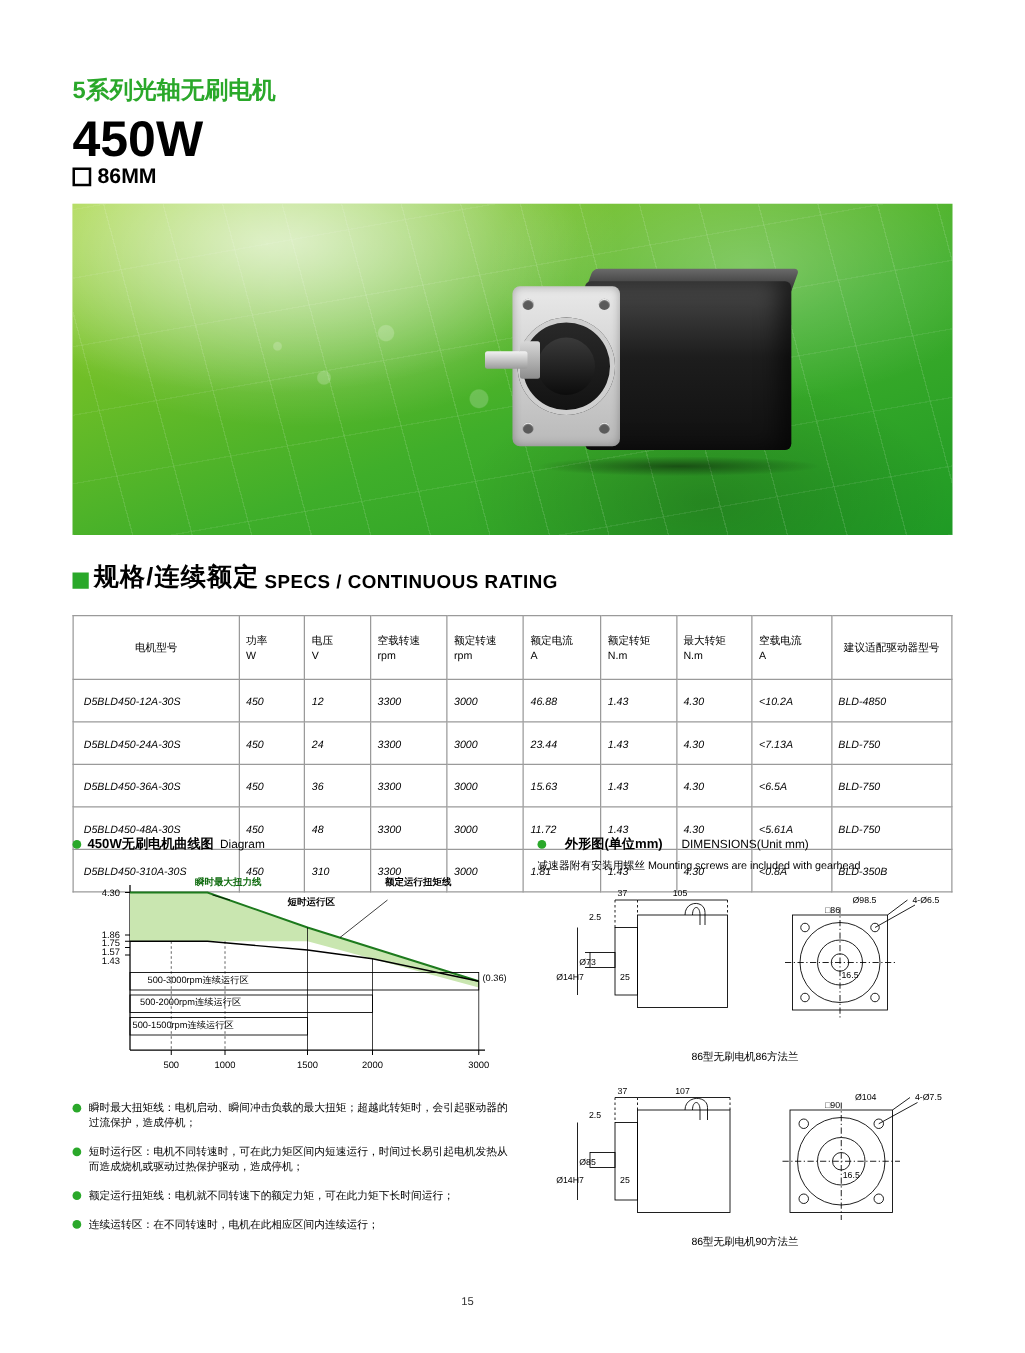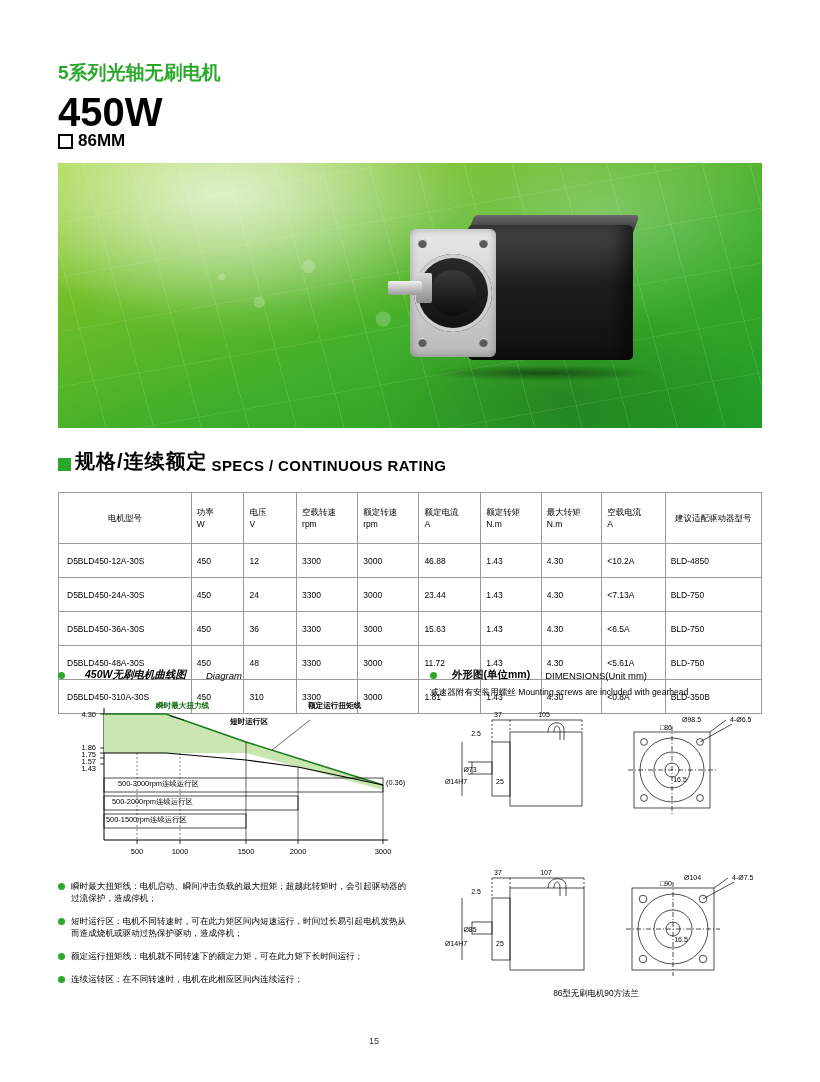--- a/index.html
+++ b/index.html
@@ -54,26 +54,26 @@
   .sect .bullet{width:13px;height:13px;background:#2aa82a;margin-bottom:4px;}
   .sect .cn{font-size:20px;font-weight:bold;color:#000;letter-spacing:1px;}
   .sect .en{font-size:15px;font-weight:bold;color:#000;letter-spacing:.4px;padding-bottom:1px;}
 
   
   .tbl{position:absolute;left:58px;top:492px;width:704px;border-collapse:collapse;font-size:8px;}
   .tbl th,.tbl td{border:1px solid #9a9a9a;padding:3px 5px;vertical-align:middle;color:#000;}
   .tbl th{height:44px;font-weight:normal;text-align:center;font-size:8.5px;line-height:12px;}
   .tbl td{height:27px;font-size:8.5px;}
   .tbl th.first,.tbl td.first{text-align:center;}
-  .tbl td{text-align:left;}
+  .tbl td{text-align:left;font-style:italic;}
   .tbl td.first{text-align:center;padding-left:8px;text-align:left;}
 
   
   .leftblk{position:absolute;left:58px;top:668px;width:345px;}
-  .subtitle{display:flex;align-items:center;gap:20px;font-size:10.5px;font-weight:bold;font-style:italic;}
+  .subtitle{display:flex;align-items:center;gap:5px;font-size:10.5px;font-weight:bold;}
   .dot{width:7px;height:7px;border-radius:50%;background:#2aa82a;display:inline-block;}
   .subtitle .en2{font-weight:normal;font-size:9.5px;}
 
   .chart{position:absolute;left:0;top:22px;width:345px;height:175px;}
   .chart svg{position:absolute;left:0;top:0;}
 
   .notes{position:absolute;left:58px;top:880px;width:350px;}
   .note{display:flex;gap:6px;margin-bottom:11px;}
   .note .dot{margin-top:3px;flex:0 0 auto;}
   .note p{margin:0;font-size:8.6px;line-height:12px;color:#000;}
@@ -378,20 +378,21 @@
           <text x="40" y="66" text-anchor="middle">Ø73</text>
           <text x="26" y="78" text-anchor="middle">Ø14H7</text>
           <text x="70" y="78" text-anchor="middle">25</text>
           <text x="252" y="16" text-anchor="start">Ø98.5</text>
           <text x="300" y="16" text-anchor="start">4-Ø6.5</text>
           <text x="236" y="24" text-anchor="middle">□86</text>
           <text x="250" y="76" text-anchor="middle">16.5</text>
         </g>
       </svg>
     </div>
+    <div class="cap" style="left:0;top:172px;">86型无刷电机86方法兰</div>
 
     <div class="dwg" style="left:0;top:198px;">
       <svg width="332" height="140" viewBox="0 0 332 140">
         <g stroke="#000" fill="none" stroke-width=".7">
           <rect x="62" y="32" width="18" height="62"></rect>
           <rect x="80" y="22" width="74" height="82"></rect>
           <rect x="42" y="56" width="20" height="12"></rect>
           <path d="M118,22 C118,10 136,10 136,20 L136,30"></path>
           <path d="M124,22 C124,14 130,14 130,22 L130,30"></path>
           <line x1="62" y1="12" x2="80" y2="12"></line>

